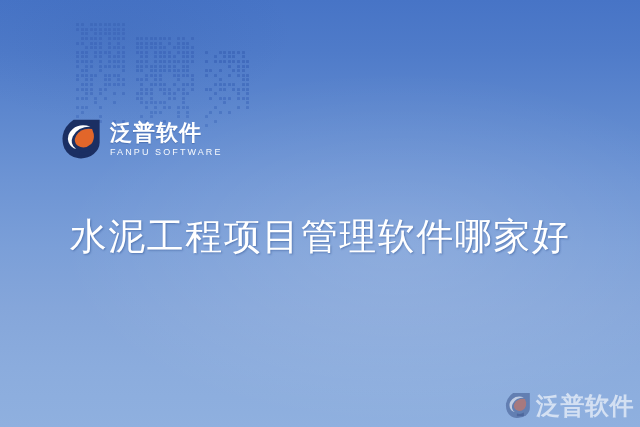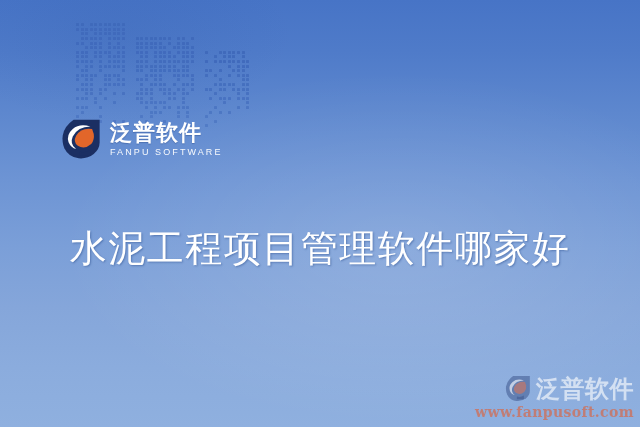--- a/index.html
+++ b/index.html
@@ -103,21 +103,20 @@
     right: 0;
     top: 212px;
     text-align: center;
     font-family: "DejaVu Serif", "Liberation Serif", serif;
     font-size: 37px;
     font-weight: 400;
     color: #ffffff;
     letter-spacing: 1.5px;
     white-space: nowrap;
     text-shadow: 1px 1px 2px rgba(36,70,135,0.45);
-    margin-top: 12px;
   }
 
   
   .watermark {
     position: absolute;
     right: 6px;
     bottom: 8px;
     text-align: right;
     pointer-events: none;
   }
@@ -573,16 +572,15 @@
   <div class="watermark">
     <div class="wm-row">
       <svg class="wm-mark" viewBox="0 0 100 100">
         <path d="M30 4 L92 4 L92 58 Q92 74 78 86 Q62 98 42 96 Q18 93 8 72 Q2 58 4 42 Q7 20 30 4 Z" fill="rgba(40,62,118,0.55)"></path>
         <path d="M74 26 Q48 22 36 42 Q28 56 40 66 Q56 76 72 62 Q80 52 78 38 Z" fill="rgba(214,104,72,0.70)"></path>
         <path d="M70 20 Q40 20 28 44 Q20 62 36 74 Q24 72 18 58 Q12 40 28 26 Q44 12 70 20 Z" fill="rgba(255,255,255,0.72)"></path>
         <path d="M44 80 Q58 84 70 76 L70 90 L44 90 Z" fill="rgba(40,62,118,0.55)"></path>
       </svg>
       <div class="wm-cn">泛普软件</div>
     </div>
-    <div class="wm-url">www.fanpusoft.com</div>
   </div>
 
 </div>
 
 </body></html>

